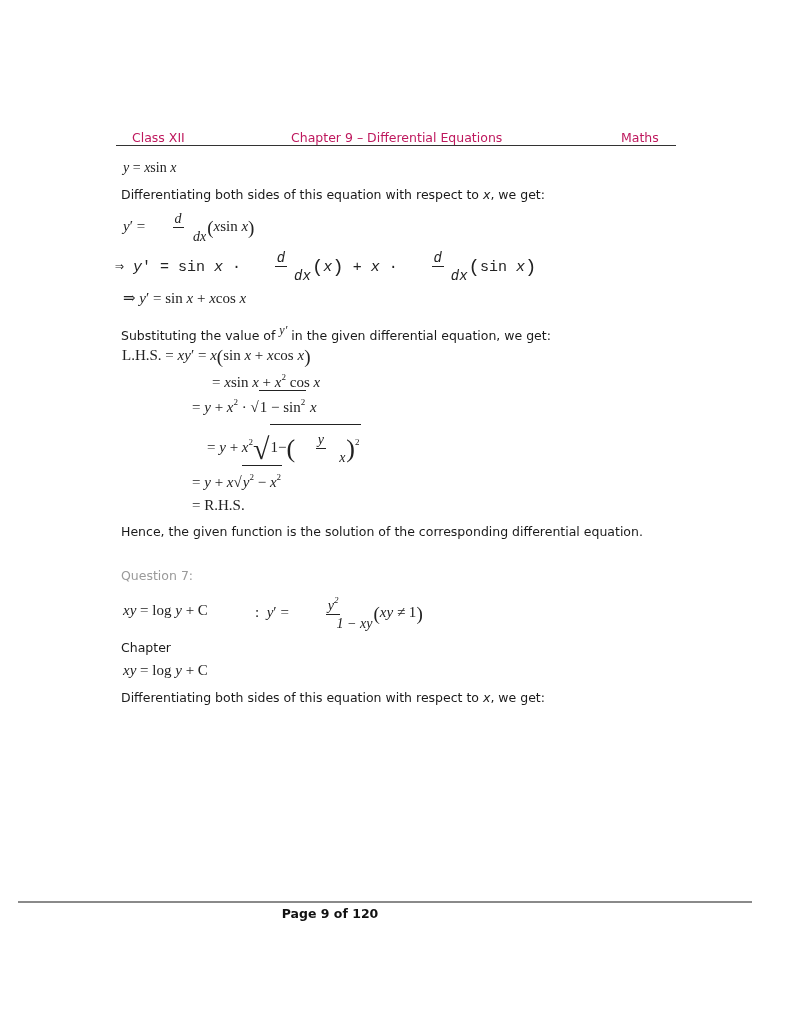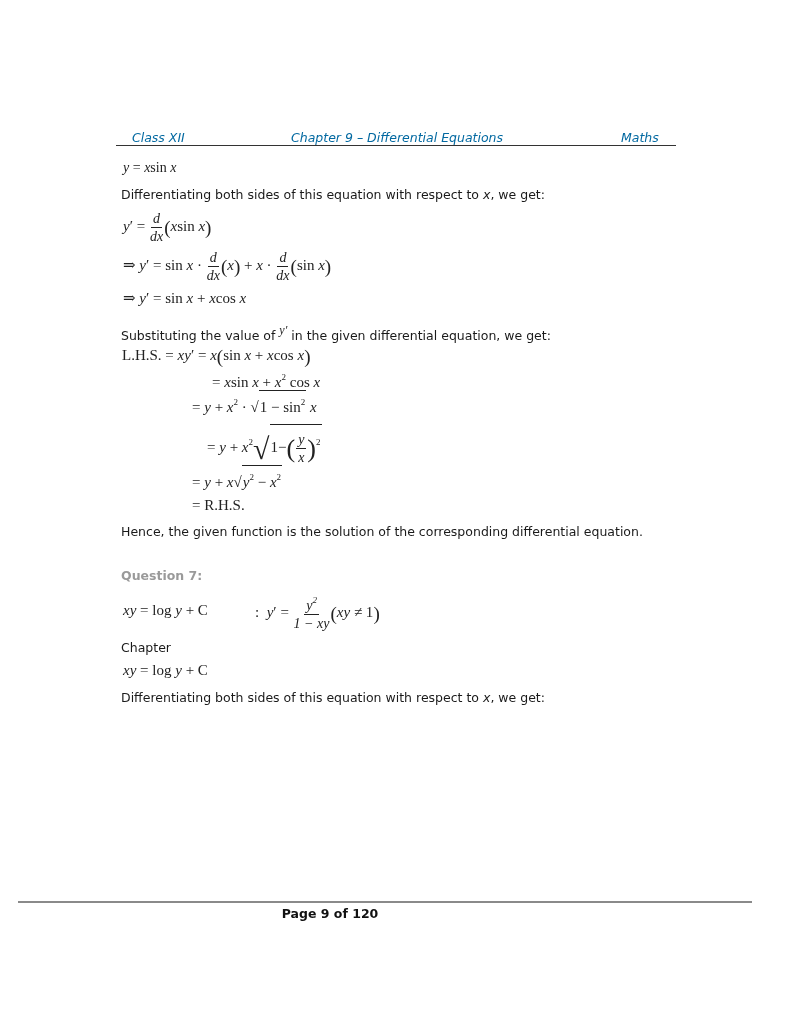--- a/index.html
+++ b/index.html
@@ -1,30 +1,30 @@
 <!DOCTYPE html>
 <html><head>
 <meta charset="utf-8">
 <style>
   html, body { margin: 0; padding: 0; background: #ffffff; }
   body { width: 791px; height: 1024px; position: relative; overflow: hidden;
          font-family: "DejaVu Sans", sans-serif; color: #1a1a1a; }
   .abs { position: absolute; }
-  .hdr { font-size: 12.5px; top: 130px; color: #0369a1; font-style: italic; }
+  .hdr { font-size: 12.5px; top: 130px; color: #be185d; }
   .hdr-rule { left: 116px; top: 145px; width: 560px; height: 1px; background: #333; }
   .txt { font-size: 12.5px; left: 121px; color: #1a1a1a; white-space: nowrap; }
   .m { font-family: "Liberation Serif", "DejaVu Serif", serif; font-size: 15px; color: #222; white-space: nowrap; }
   .m i { font-style: italic; }
   .frac { display: inline-flex; flex-direction: column; align-items: center; vertical-align: middle; margin: 0 1px; line-height: 1; }
   .frac .num { font-size: 14px; padding: 0 2px 1px; border-bottom: 1px solid #222; font-style: italic; }
-  .frac .den { font-size: 14px; padding-top: 2px; font-style: italic; }
+  .frac .den { font-size: 14px; padding-top: 2px; font-style: italic; margin-left: 43px; }
   .paren { font-size: 19px; vertical-align: middle; }
   sup.s { font-size: 9px; vertical-align: 7px; }
   .sqrt { border-top: 1px solid #222; padding: 8px 1px; }
-  .q { font-size: 12.5px; font-weight: bold; color: #9a9a9a; left: 121px; top: 568px; }
+  .q { font-size: 12.5px; font-weight: normal; color: #9a9a9a; left: 121px; top: 568px; }
   .foot-rule { left: 18px; top: 901px; width: 734px; height: 2px; background: #8a8a8a; }
   .foot { font-size: 12.5px; font-weight: bold; top: 906px; left: 0; width: 660px; text-align: center; color: #111; }
 </style>
 </head>
 <body>
 
 <div class="abs hdr" style="left:132px;">Class XII</div>
 <div class="abs hdr" style="left:291px;">Chapter 9 – Differential Equations</div>
 <div class="abs hdr" style="left:621px;">Maths</div>
 <div class="abs hdr-rule"></div>
@@ -36,21 +36,21 @@
 <div class="abs txt" style="top:187px;">
   <span>Differentiating both sides of this equation with respect to <i>x</i>, we get:</span>
 </div>
 
 <div class="abs m" style="left:123px; top:212px;">
   <i>y</i>′ = <span class="frac">
       <span class="num">d</span>
       <span class="den">dx</span>
     </span><span class="paren">(</span><i>x</i>sin <i>x</i><span class="paren">)</span>
 </div>
-<div class="abs m" style="left:123px; top:251px;">
+<div class="abs m" style="left:115px; top:251px;font-family:Liberation Mono, monospace;">
   ⇒ <i>y</i>′ = sin <i>x</i> · <span class="frac">
       <span class="num">d</span>
       <span class="den">dx</span>
     </span><span class="paren">(</span><i>x</i><span class="paren">)</span> + <i>x</i> · <span class="frac">
       <span class="num">d</span>
       <span class="den">dx</span>
     </span><span class="paren">(</span>sin <i>x</i><span class="paren">)</span>
 </div>
 <div class="abs m" style="left:123px; top:289px;">
   ⇒ <i>y</i>′ = sin <i>x</i> + <i>x</i>cos <i>x</i>

